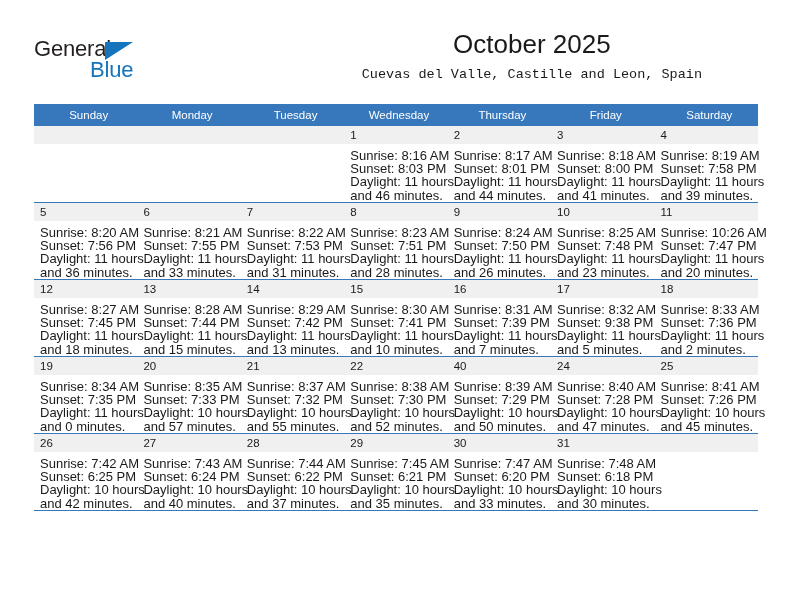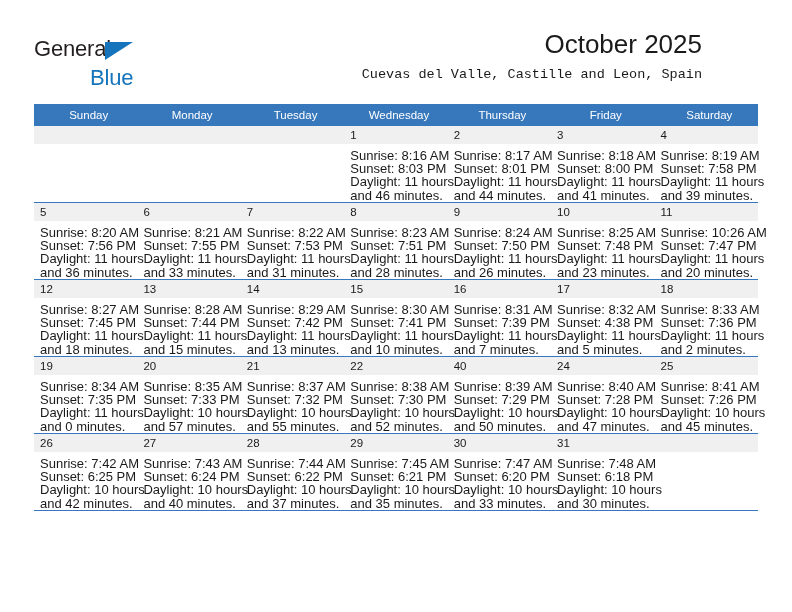--- a/index.html
+++ b/index.html
@@ -50,37 +50,38 @@
     left: 71px;
     top: 6px;
     width: 0;
     height: 0;
     border-left: 28px solid #1574bb;
     border-bottom: 18px solid transparent;
   }
   .logo-blue {
     position: absolute;
     left: 56px;
-    top: 29px;
+    top: 21px;
     font-size: 22px;
     letter-spacing: -0.2px;
     color: #1574bb;
     font-family: "Liberation Sans", sans-serif;
   }
   .title-block {
     position: absolute;
     right: 0;
     top: 0;
     text-align: right;
   }
   .cal-title {
     font-size: 26px;
     color: #1a1a1a;
     line-height: 32px;
     white-space: nowrap;
+    text-align: center;
   }
   .cal-subtitle {
     font-size: 13.5px;
     color: #1a1a1a;
     line-height: 20px;
     margin-top: 5px;
     white-space: nowrap;
     font-family: Liberation Mono, monospace;
   }
 
@@ -386,21 +387,21 @@
             <div>Daylight: 11 hours</div>
             <div>and 7 minutes.</div>
           </div>
             </div>
           </td>
         <td>
             <div class="cell-inner">
           <div class="daynum">17</div>
           <div class="details">
             <div>Sunrise: 8:32 AM</div>
-            <div>Sunset: 4:38 PM</div>
+            <div>Sunset: 9:38 PM</div>
             <div>Daylight: 11 hours</div>
             <div>and 5 minutes.</div>
           </div>
             </div>
           </td>
         <td>
             <div class="cell-inner">
           <div class="daynum">18</div>
           <div class="details">
             <div>Sunrise: 8:33 AM</div>

